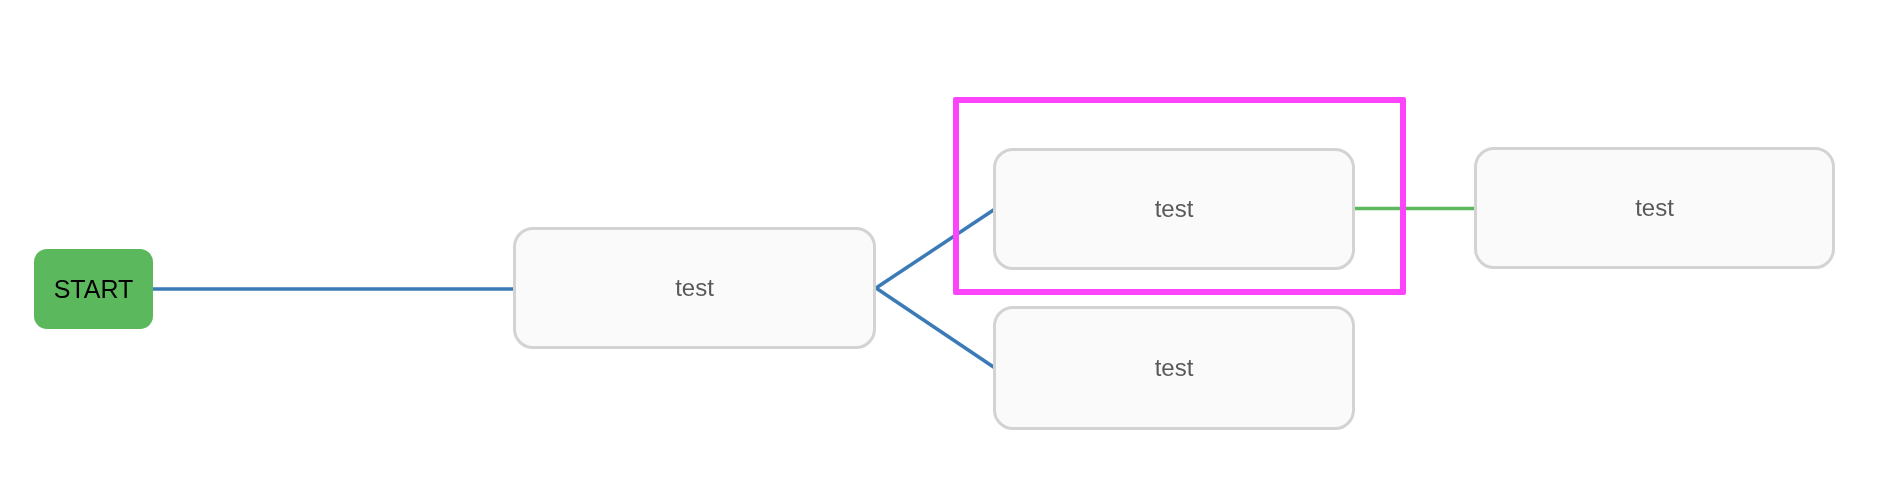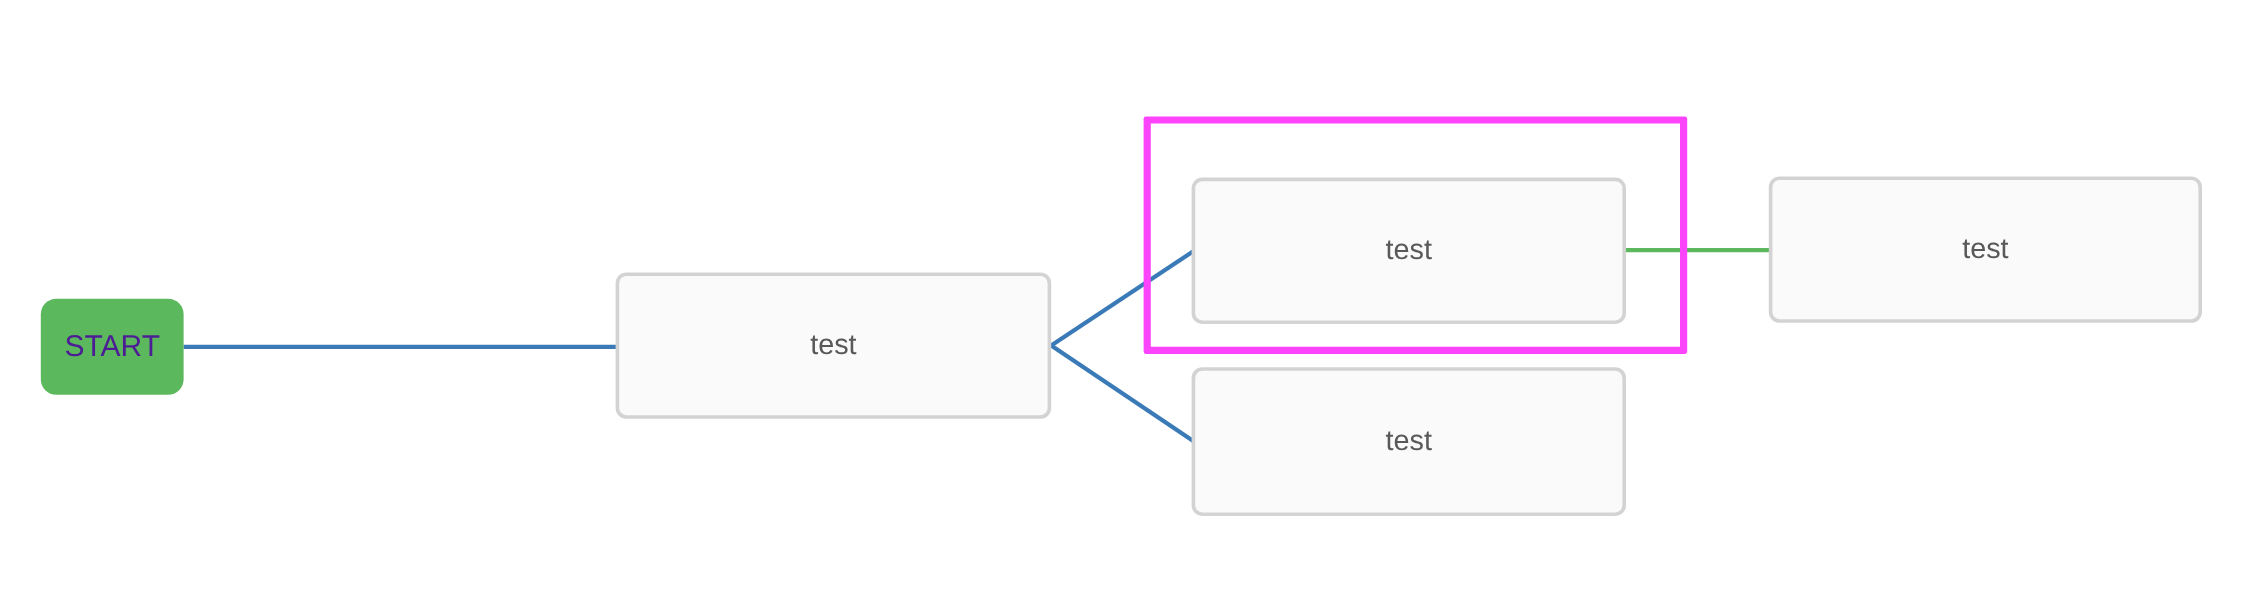--- a/index.html
+++ b/index.html
@@ -41,21 +41,21 @@
     align-items: center;
     justify-content: center;
     z-index: 2;
     cursor: pointer;
     box-sizing: border-box;
   }
   .flow-node {
     position: absolute;
     background: #fafafa;
     border: 3px solid #d3d3d3;
-    border-radius: 9px;
+    border-radius: 20px;
     box-sizing: border-box;
     color: #595959;
     font-size: 24px;
     display: flex;
     align-items: center;
     justify-content: center;
     z-index: 2;
     cursor: move;
   }
   #node-1 { left: 513px; top: 227px; width: 363px; height: 122px; }
@@ -81,21 +81,21 @@
 
 <div id="canvas">
 
   <svg id="connector-layer">
     <line x1="153" y1="289" x2="515" y2="289" stroke="#3a7ab7"></line>
     <line x1="876" y1="288" x2="995" y2="209" stroke="#3a7ab7"></line>
     <line x1="876" y1="288" x2="995" y2="368" stroke="#3a7ab7"></line>
     <line x1="1355" y1="208.5" x2="1476" y2="208.5" stroke="#5cb85c"></line>
   </svg>
 
-  <div class="start-node" style="background: rgb(92, 184, 92); color: #4c1d95;">
+  <div class="start-node" style="background: rgb(92, 184, 92); color: #000000;">
     <span>START</span>
   </div>
 
   <div id="node-1" class="flow-node" style="background: rgb(250, 250, 250); border-color: rgb(211, 211, 211); color: rgb(89, 89, 89);">
     <span>test</span>
   </div>
 
   <div id="node-2" class="flow-node" style="background: rgb(250, 250, 250); border-color: rgb(211, 211, 211); color: rgb(89, 89, 89);">
     <span>test</span>
   </div>

